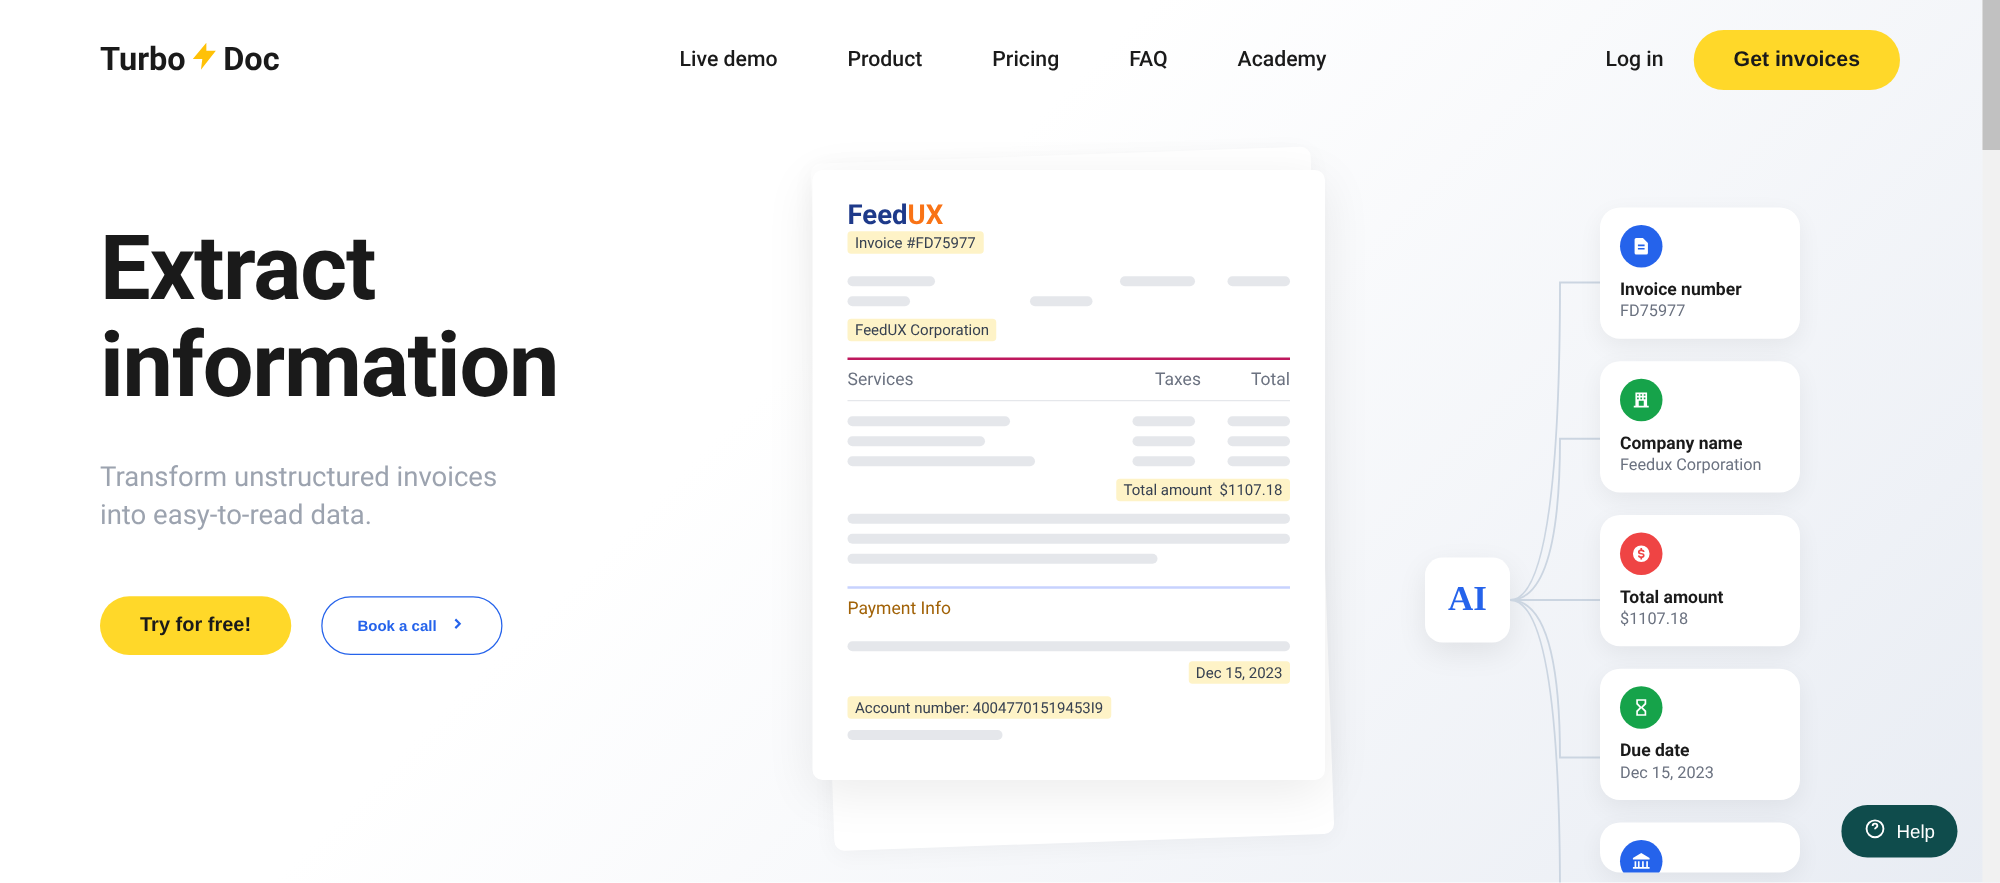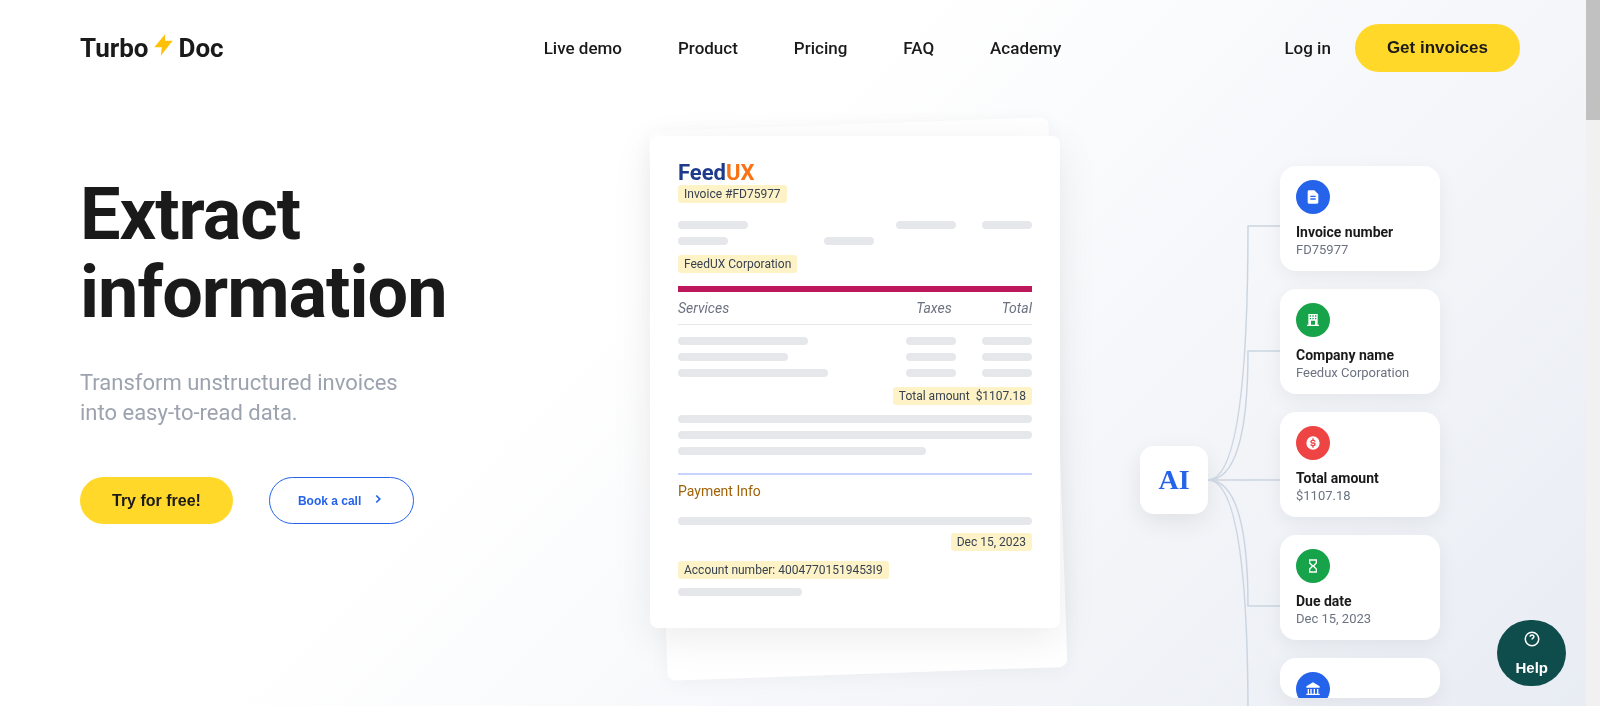--- a/index.html
+++ b/index.html
@@ -75,21 +75,21 @@
       letter-spacing: -1px;
     }
     .hero-subtitle {
       font-size: 22px;
       color: #9ca3af;
       margin-top: 36px;
       line-height: 1.4;
     }
     .hero-actions {
       display: flex;
-      gap: 36px;
+      gap: 24px;
       margin-top: 48px;
     }
     .btn-yellow {
       background: #ffd829;
       color: #1a1a1a;
       border: none;
       padding: 14px 32px;
       border-radius: 999px;
       font-size: 16px;
       font-weight: 600;
@@ -154,27 +154,26 @@
       border-radius: 3px;
       font-size: 12px;
       color: #374151;
     }
     .ph-row { height: 8px; background: #e5e7eb; border-radius: 4px; margin-bottom: 8px; }
     .ph-cols { display: flex; gap: 26px; margin-bottom: 8px; }
     .ph-cols .ph-row { margin-bottom: 0; }
     .doc-section-title {
       font-size: 14px;
       color: #6b7280;
-      border-top: 6px solid #be185d;
+      border-top: 2px solid #be185d;
       border-bottom: 1px solid #e5e7eb;
       padding: 8px 0;
       margin: 14px 0 12px;
       display: flex;
-      gap: 50px;
-      font-style: italic;
+      gap: 40px;
     }
     .doc-section-title span:first-child { flex: 1; }
     .total-row {
       display: flex;
       justify-content: flex-end;
       margin: 10px 0;
     }
     .payment-title {
       font-size: 14px;
       color: #a16207;
@@ -244,26 +243,25 @@
     .help-btn {
       position: fixed;
       bottom: 20px;
       right: 34px;
       background: #0f4c4c;
       color: #fff;
       border: none;
       padding: 10px 18px;
       border-radius: 999px;
       font-size: 15px;
-      font-weight: 700;
+      font-weight: 400;
       display: flex;
       align-items: center;
       gap: 8px;
       cursor: pointer;
-      flex-direction: column;
     }
     .scrollbar {
       position: absolute;
       right: 0;
       top: 0;
       width: 14px;
       height: 706px;
       background: #f1f1f1;
     }
     .scrollbar-thumb {

